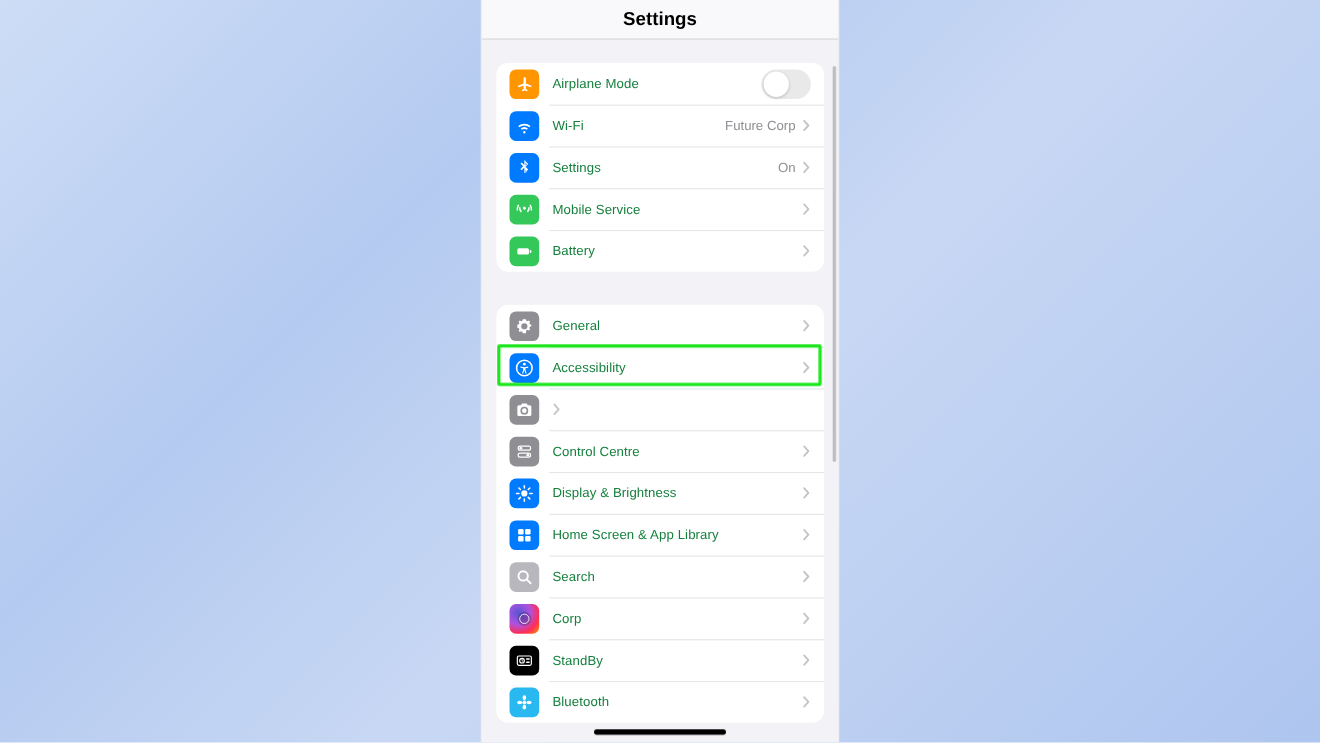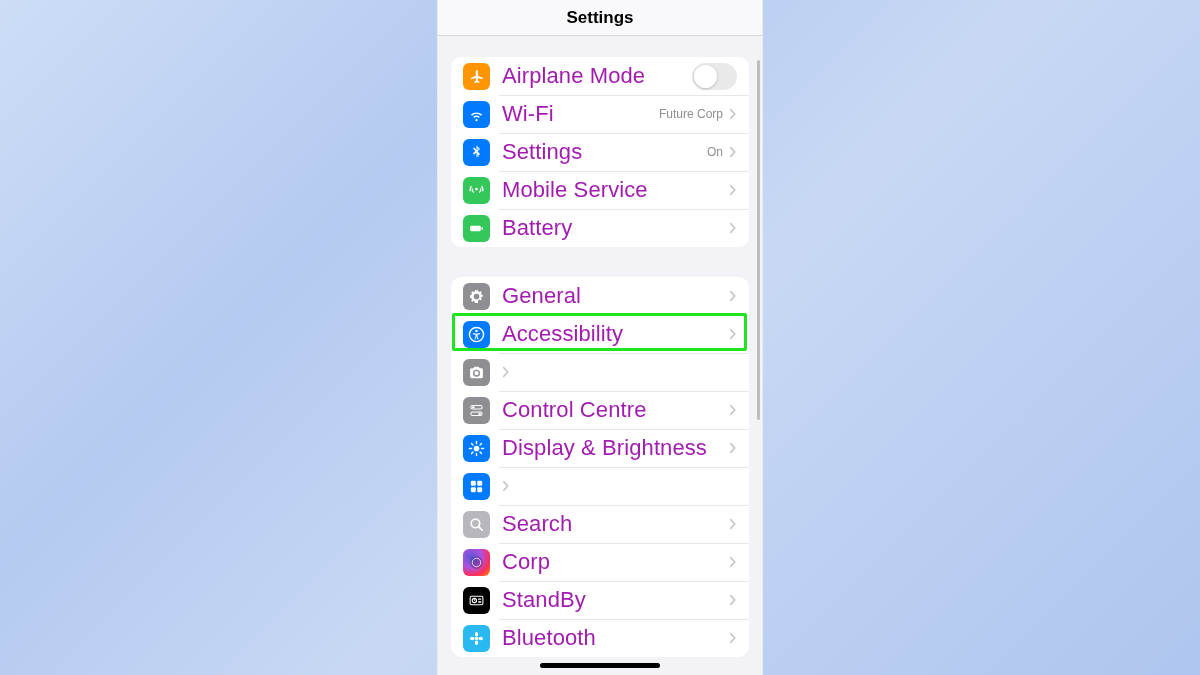--- a/index.html
+++ b/index.html
@@ -55,21 +55,21 @@
     background: #e5e5ea;
   }
   .icon {
     width: 27px; height: 27px;
     border-radius: 6px;
     display: flex; align-items: center; justify-content: center;
     flex-shrink: 0;
     margin-right: 12px;
   }
   .icon svg { width: 17px; height: 17px; }
-  .label { font-size: 22px; color: #a21caf; flex: 1; letter-spacing: 0.1px; }
+  .label { font-size: 12px; color: #15803d; flex: 1; letter-spacing: 0.1px; }
   .value { font-size: 12px; color: #8e8e93; margin-right: 6px; }
   .chevron {
     width: 8px; height: 12px;
     flex-shrink: 0;
   }
   .chevron svg { width: 8px; height: 12px; display:block; }
   .toggle {
     width: 45px; height: 27px;
     background: #e9e9ea;
     border-radius: 14px;
@@ -277,20 +277,21 @@
         </div>
         <div class="row">
           <div class="icon bg-blue">
             <svg viewBox="0 0 24 24" fill="#fff">
               <rect x="4" y="4" width="7" height="7" rx="1.5"></rect>
               <rect x="13" y="4" width="7" height="7" rx="1.5"></rect>
               <rect x="4" y="13" width="7" height="7" rx="1.5"></rect>
               <rect x="13" y="13" width="7" height="7" rx="1.5"></rect>
             </svg>
           </div>
+          <div class="label">Home Screen &amp; App Library</div>
           <div class="chevron">
             <svg viewBox="0 0 8 14" fill="none" stroke="#c5c5c9" stroke-width="2" stroke-linecap="round" stroke-linejoin="round">
               <polyline points="1.5,2 6,7 1.5,12"></polyline>
             </svg>
           </div>
         </div>
         <div class="row">
           <div class="icon bg-lgray">
             <svg viewBox="0 0 24 24" fill="none" stroke="#fff" stroke-width="2.5" stroke-linecap="round">
               <circle cx="10.5" cy="10.5" r="6"></circle>

